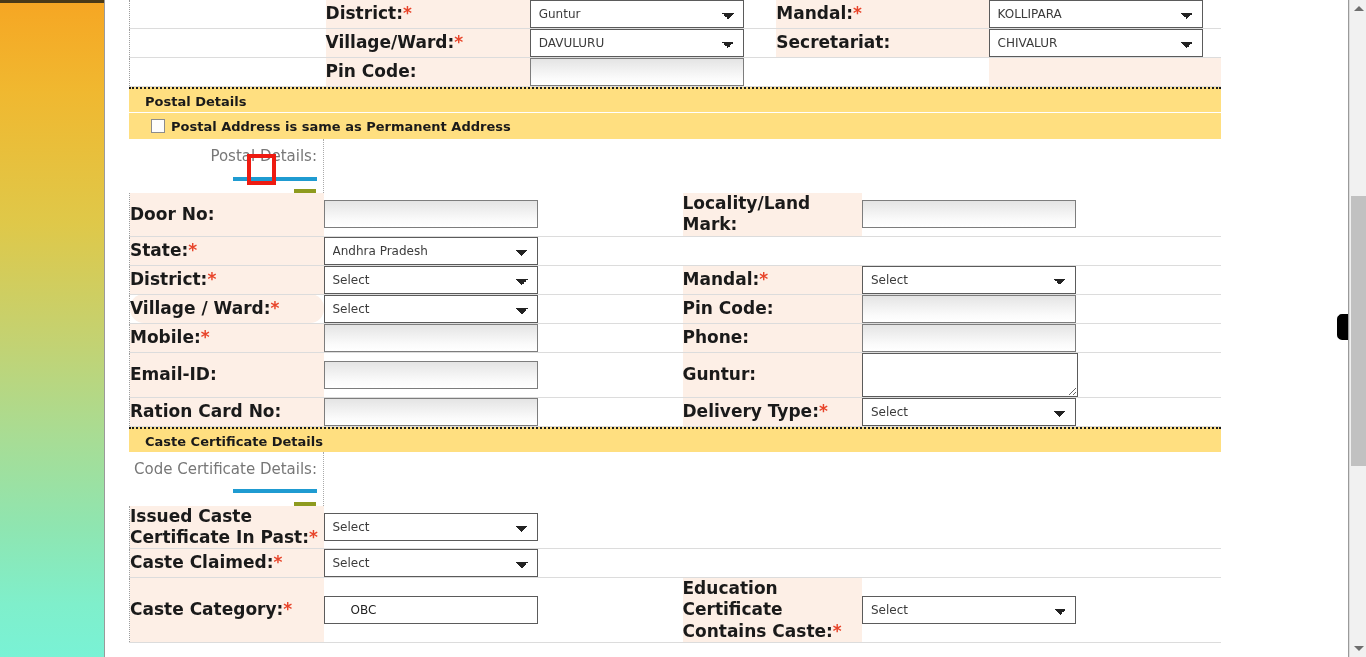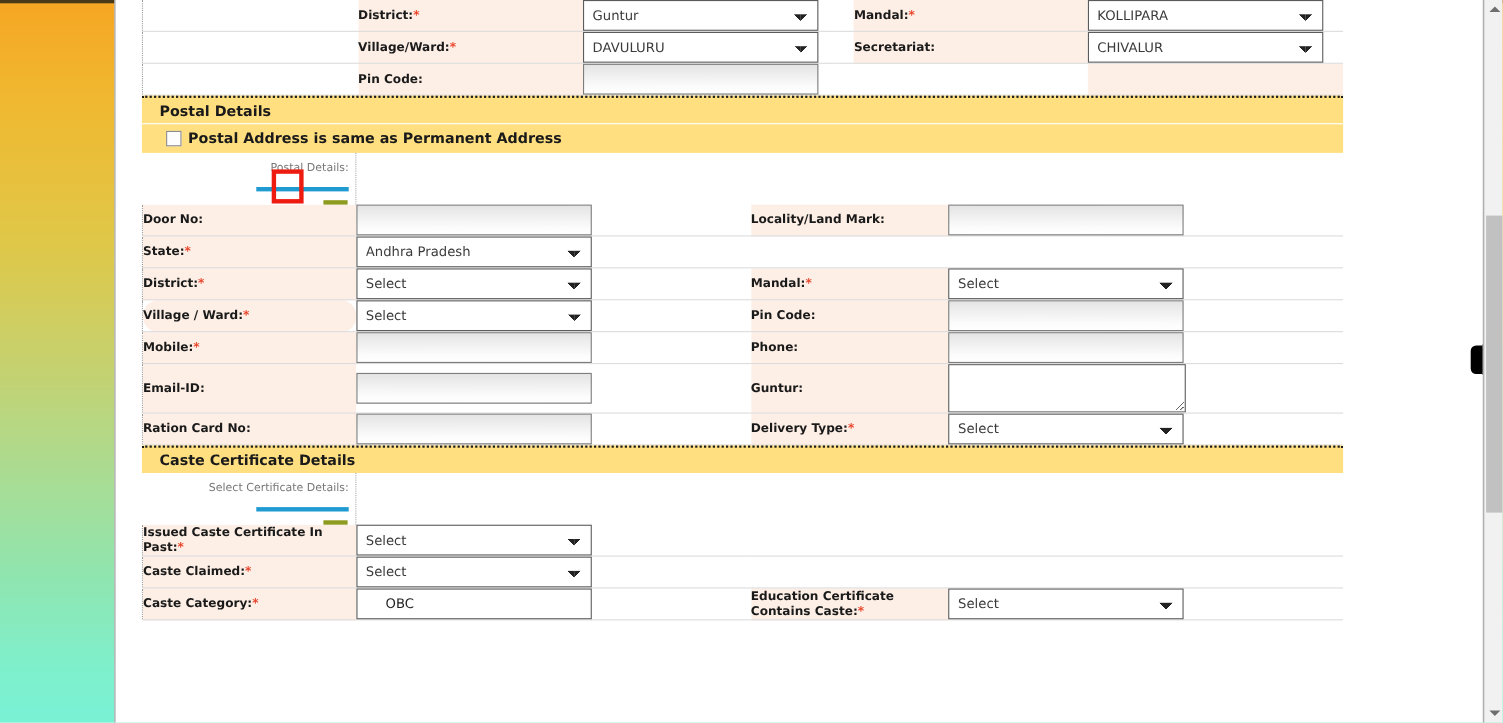--- a/index.html
+++ b/index.html
@@ -27,21 +27,21 @@
     overflow: hidden;
   }
   .page-inner {
     position: absolute; left: 24px; top: 0; width: 1092px;
   }
   
   .ftable { width: 1092px; border-collapse: collapse; table-layout: fixed; }
   .ftable td { padding: 0; vertical-align: middle; }
   .lbl {
     background: #FDEFE6;
-    font-size: 11px; font-weight: bold; color: #1a1a1a;
+    font-size: 17px; font-weight: bold; color: #1a1a1a;
     padding: 6px 0 6px 10px;
     line-height: 1.25;
   }
   .lbl.white { background: #ffffff; }
   .fld { background: #ffffff; padding: 5px 0 5px 0; }
   .fld.peach { background: #FDEFE6; }
   .gap { background: #ffffff; width: 16px; }
   .req { color: #e8452b; font-weight: bold; }
 
   
@@ -109,21 +109,21 @@
   
   .steps-col {
     width: 194px;
     background: #ffffff;
     vertical-align: top;
     position: relative;
     border-right: 1px dotted #aaa;
   }
   .step-label {
     text-align: right; padding-right: 6px; padding-top: 8px;
-    font-size: 10px; color: #777; font-family: "DejaVu Sans", "Liberation Sans", sans-serif;
+    font-size: 15px; color: #777; font-family: "DejaVu Sans", "Liberation Sans", sans-serif;
   }
   .bars { text-align: right; padding-right: 6px; margin-top: 3px; }
   .bar-blue { display: inline-block; width: 84px; height: 4px; background: #1f9bd1; vertical-align: middle; }
   .bar-olive { display: block; width: 22px; height: 4px; background: #8e9b1f; margin-left: auto; margin-top: 2px; margin-right: 1px; }
   .shade {
     position: absolute; left: 0; top: 0; width: 194px; height: 100%;
     background: linear-gradient(to bottom, #f0f0f0 0%, #fafafa 40%, #ffffff 75%);
     z-index: -1;
   }
 
@@ -283,21 +283,21 @@
       </table>
     </div>
 
     <div class="sec-wrap">
       <div class="sec-head">Caste Certificate Details</div>
       <table class="ftable">
         <tbody>
           <tr>
             <td class="steps-col" rowspan="4">
               <div class="shade"></div>
-              <div class="step-label">Select Certificate Details:</div>
+              <div class="step-label">Code Certificate Details:</div>
               <div class="bars">
                 <span class="bar-blue"></span>
                 <span class="bar-olive"></span>
               </div>
             </td>
             <td colspan="5" style="padding:0;border:0;height:0"></td>
           </tr>
         </tbody>
         <tbody id="caste-rows">
             <tr class="rowline">

